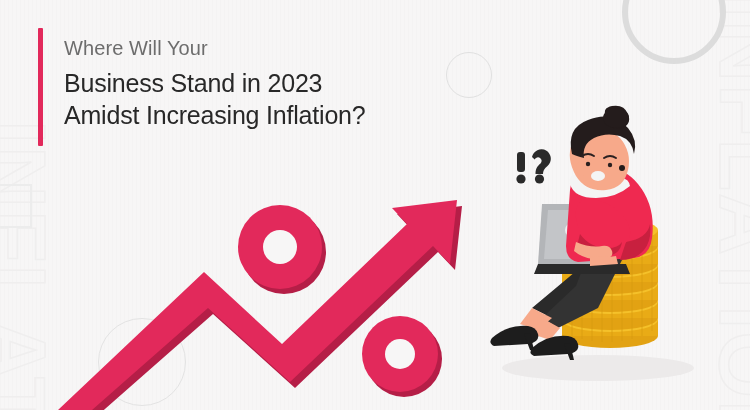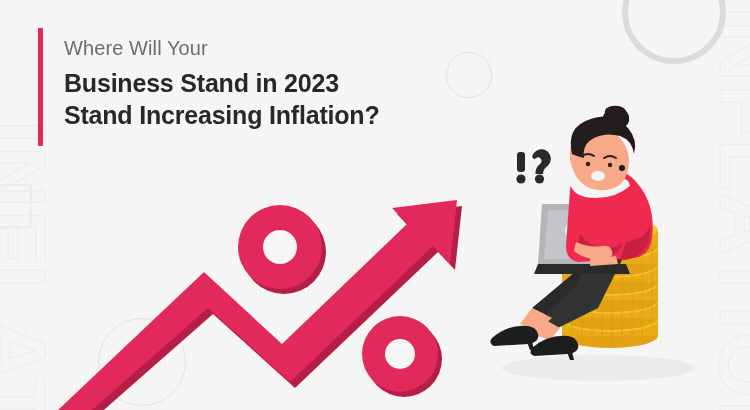--- a/index.html
+++ b/index.html
@@ -28,21 +28,21 @@
     width:5px;height:118px;background:#e2295b;border-radius:1px;
     flex:0 0 auto;margin-top:2px;
   }
   #headline-text{margin-left:21px;}
   #eyebrow{
     font-size:20px;font-weight:400;color:#6d6d6d;
     letter-spacing:0.1px;line-height:1.0;margin:12px 0 9px 0;
     white-space:nowrap;
   }
   .title-line{
-    font-size:25px;font-weight:700;color:#282828;
+    font-size:25px;font-weight:400;color:#282828;
     line-height:1.28;margin:0;white-space:nowrap;
     letter-spacing:-0.2px;
   }
   
   .deco-circle{
     position:absolute;border-radius:50%;
     border:2px solid #d8d8d8;background:transparent;
   }
   #deco-circle-large{left:622px;top:-40px;width:92px;height:92px;border-width:6px;border-color:#dcdcdc;}
   #deco-circle-small{left:446px;top:52px;width:44px;height:44px;border-width:1.5px;border-color:#e0e0e0;}
@@ -77,21 +77,21 @@
   <div class="deco-circle" id="deco-circle-large"></div>
   <div class="deco-circle" id="deco-circle-small"></div>
   <div class="deco-circle" id="deco-circle-arrow"></div>
   <div id="deco-square-left"></div>
 
   <div id="headline">
     <div id="accent-bar"></div>
     <div id="headline-text">
       <p id="eyebrow">Where Will Your</p>
       <p class="title-line">Business Stand in 2023</p>
-      <p class="title-line">Stand Increasing Inflation?</p>
+      <p class="title-line">Amidst Increasing Inflation?</p>
     </div>
   </div>
 
   <div id="arrow-art">
     <svg width="430" height="228" viewBox="0 0 430 228">
 
       <g>
         <path d="M6 228 L152 90 L230 162 L355 42 L340 26 L405 18 L398 82 L381 64 L238 200 L156 126 L40 228 Z" fill="#b51e47" transform="translate(5,6)"></path>
       </g>
 

